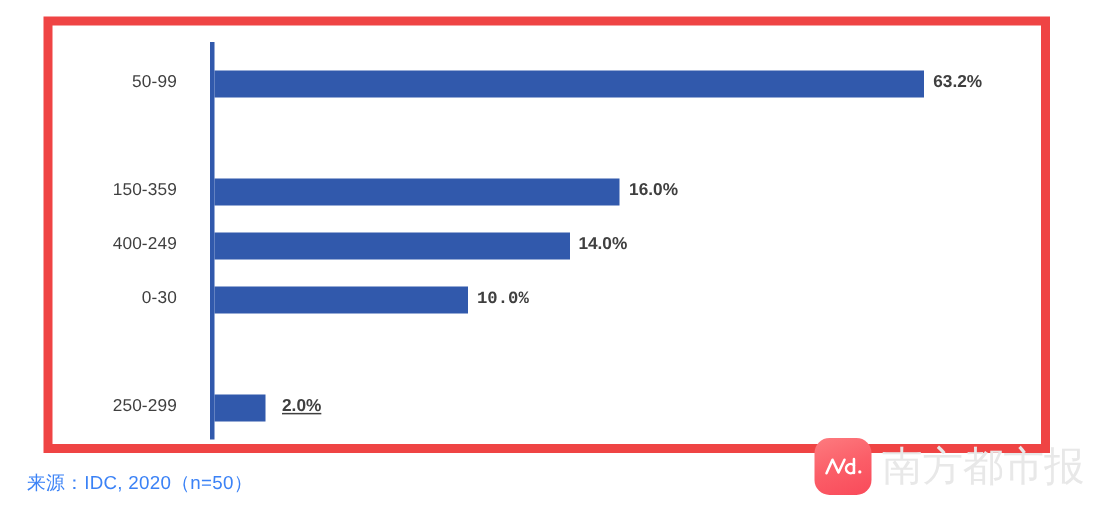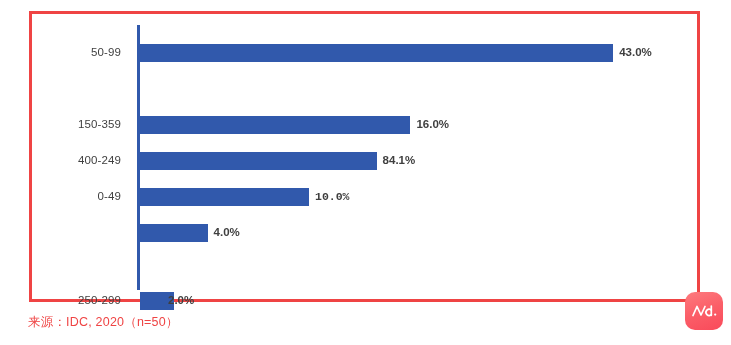--- a/index.html
+++ b/index.html
@@ -17,21 +17,21 @@
   }
 
   
   #chart-frame {
     position: absolute;
     left: 29px;
     top: 11px;
     width: 671px;
     height: 291px;
     box-sizing: border-box;
-    border: 3px solid #ef4444;
+    border: 6px solid #ef4444;
     background: #ffffff;
   }
 
   #plot-area {
     position: absolute;
     left: 0;
     top: 0;
     right: 0;
     bottom: 0;
   }
@@ -94,24 +94,23 @@
     white-space: nowrap;
     line-height: 1;
   }
 
   
   #source-note {
     position: absolute;
     left: 18px;
     top: 314px;
     font-size: 12.5px;
-    color: #ef4444;
+    color: #3b82f6;
     white-space: nowrap;
     letter-spacing: .2px;
-    margin-left: 10px;
   }
 
   #watermark {
     position: absolute;
     right: 8px;
     top: 292px;
     display: flex;
     align-items: center;
     gap: 7px;
   }
@@ -142,64 +141,61 @@
 <body>
 
 <div id="chart-frame">
   <div id="plot-area">
     <div id="value-axis-line"></div>
 
   <div class="bar-row" style="top: 30px;">
         <div class="cat-label">50-99</div>
         <div class="bar-track">
           <div class="bar" style="width: 473.2px; background: rgb(49, 89, 172);"></div>
-          <div class="bar-value" style="left: 479.2px;">43.0%</div>
+          <div class="bar-value" style="left: 479.2px;">63.2%</div>
         </div>
       </div>
       <div class="bar-row" style="top: 102px;">
         <div class="cat-label">150-359</div>
         <div class="bar-track">
           <div class="bar" style="width: 270.4px; background: rgb(49, 89, 172);"></div>
           <div class="bar-value" style="left: 276.4px;">16.0%</div>
         </div>
       </div>
       <div class="bar-row" style="top: 138px;">
         <div class="cat-label">400-249</div>
         <div class="bar-track">
           <div class="bar" style="width: 236.6px; background: rgb(49, 89, 172);"></div>
-          <div class="bar-value" style="left: 242.6px;">84.1%</div>
+          <div class="bar-value" style="left: 242.6px;">14.0%</div>
         </div>
       </div>
       <div class="bar-row" style="top: 174px;">
-        <div class="cat-label">0-49</div>
+        <div class="cat-label">0-30</div>
         <div class="bar-track">
           <div class="bar" style="width: 169px; background: rgb(49, 89, 172);"></div>
           <div class="bar-value" style="left: 175px; font-family: Liberation Mono, monospace;">10.0%</div>
         </div>
       </div>
       <div class="bar-row" style="top: 210px;">
-        <div class="bar-track">
-          <div class="bar" style="width: 67.6px; background: rgb(49, 89, 172);"></div>
-          <div class="bar-value" style="left: 73.6px;">4.0%</div>
-        </div>
-      </div>
-      <div class="bar-row" style="top: 246px; margin-top: 32px;">
+      </div>
+      <div class="bar-row" style="top: 246px;">
         <div class="cat-label">250-299</div>
         <div class="bar-track">
           <div class="bar" style="width: 33.8px; background: rgb(49, 89, 172);"></div>
-          <div class="bar-value" style="left: 28px;">2.0%</div>
+          <div class="bar-value" style="left: 45px; text-decoration: underline;">2.0%</div>
         </div>
       </div>
     </div>
 </div>
 
 <div id="source-note">来源：IDC, 2020（n=50）</div>
 
 <div id="watermark">
   <div id="watermark-logo">
     <svg width="26" height="16" viewBox="0 0 26 16" aria-hidden="true">
       <path d="M2 12.5 L6 3.5 L10 12 L14 3.5" fill="none" stroke="#ffffff" stroke-width="1.7" stroke-linecap="round" stroke-linejoin="round"></path>
       <path d="M20.3 3 L20.3 12.3" fill="none" stroke="#ffffff" stroke-width="1.7" stroke-linecap="round"></path>
       <path d="M20.3 7.2 A3.1 3.1 0 1 0 20.3 11.6" fill="none" stroke="#ffffff" stroke-width="1.7" stroke-linecap="round"></path>
       <circle cx="24.2" cy="11.6" r="1.1" fill="#ffffff"></circle>
     </svg>
   </div>
+  <div id="watermark-text">南方都市报</div>
 </div>
 
 </body></html>

